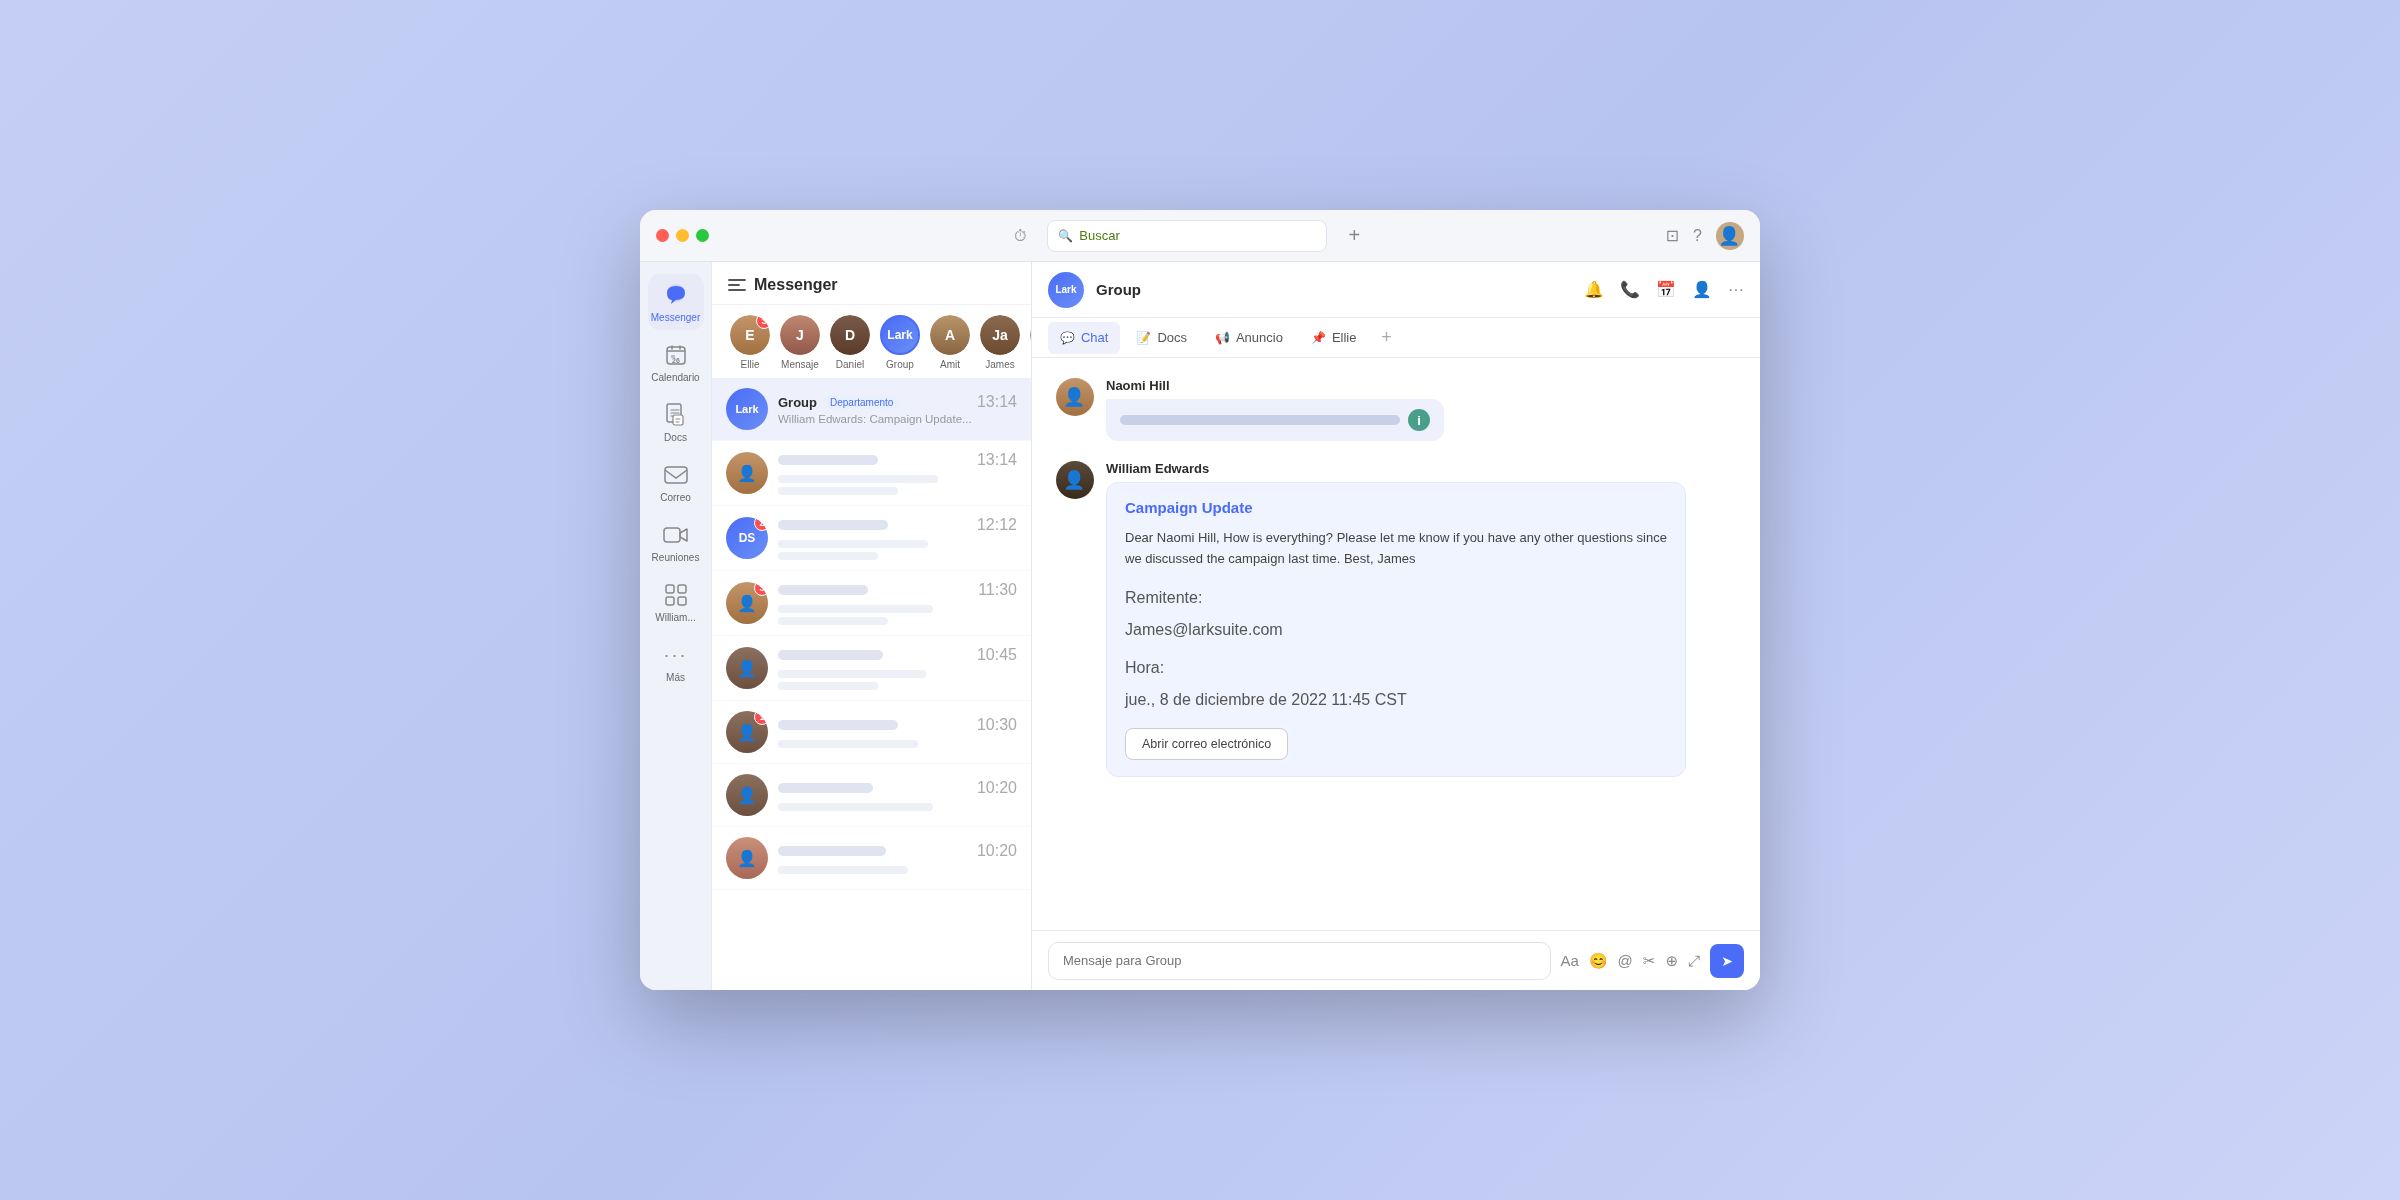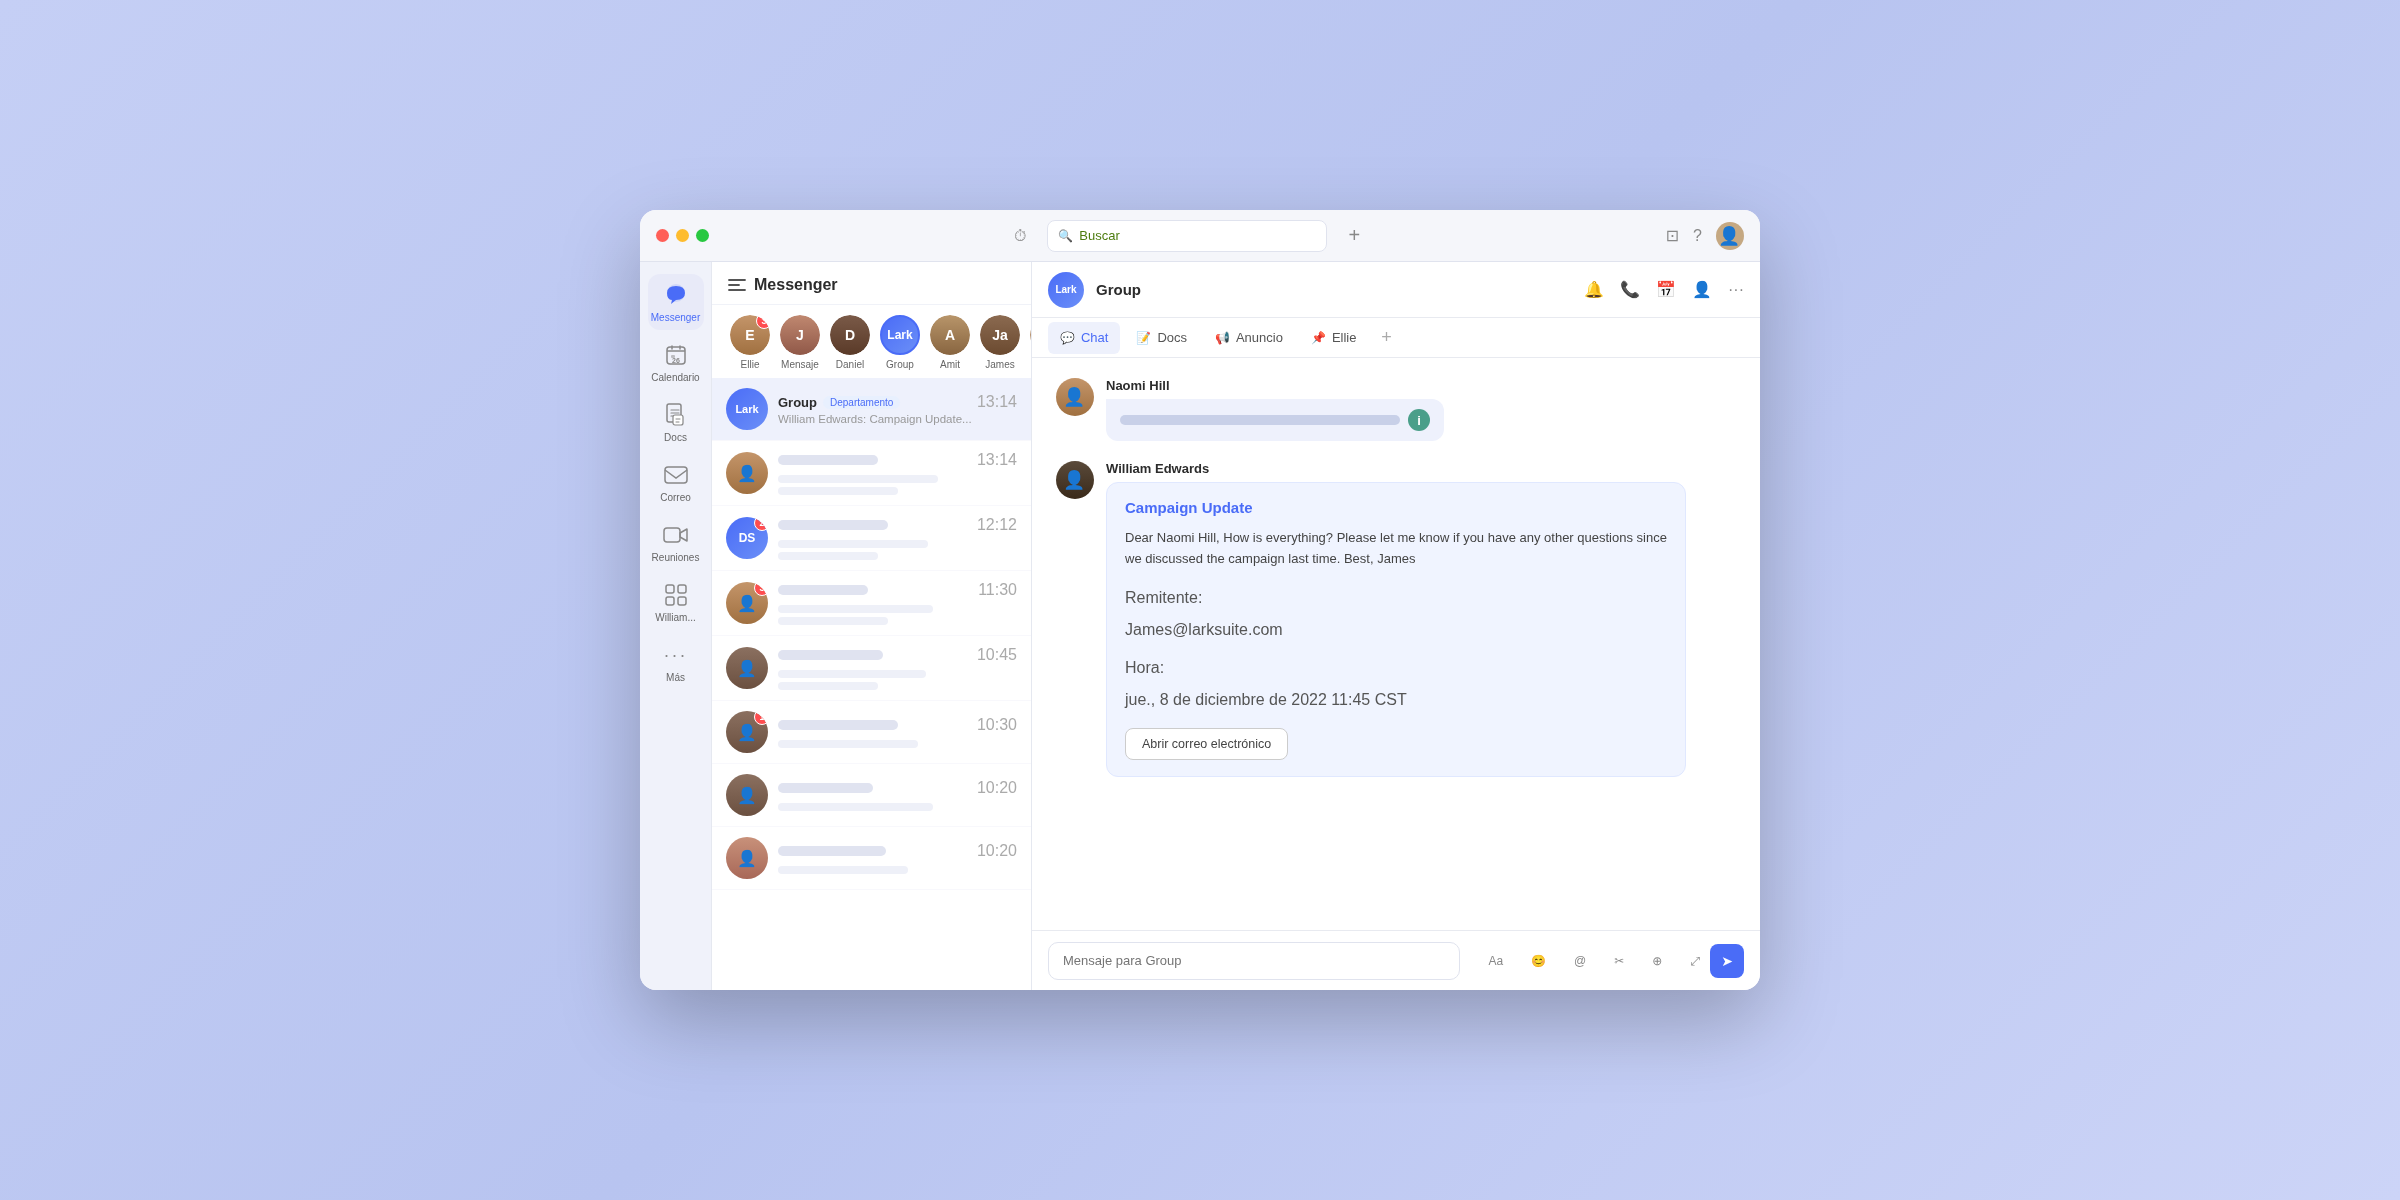--- a/index.html
+++ b/index.html
@@ -526,23 +526,22 @@
       outline: none;
       background: white;
     }
     .input-icons {
       display: flex;
       align-items: center;
       gap: 10px;
       color: #888;
     }
     .input-icon {
-      font-size: 12px;
+      font-size: 15px;
       cursor: pointer;
-      margin-left: 18px;
     }
     .send-btn {
       width: 34px;
       height: 34px;
       background: #4a6cf7;
       border-radius: 8px;
       display: flex;
       align-items: center;
       justify-content: center;
       color: white;

